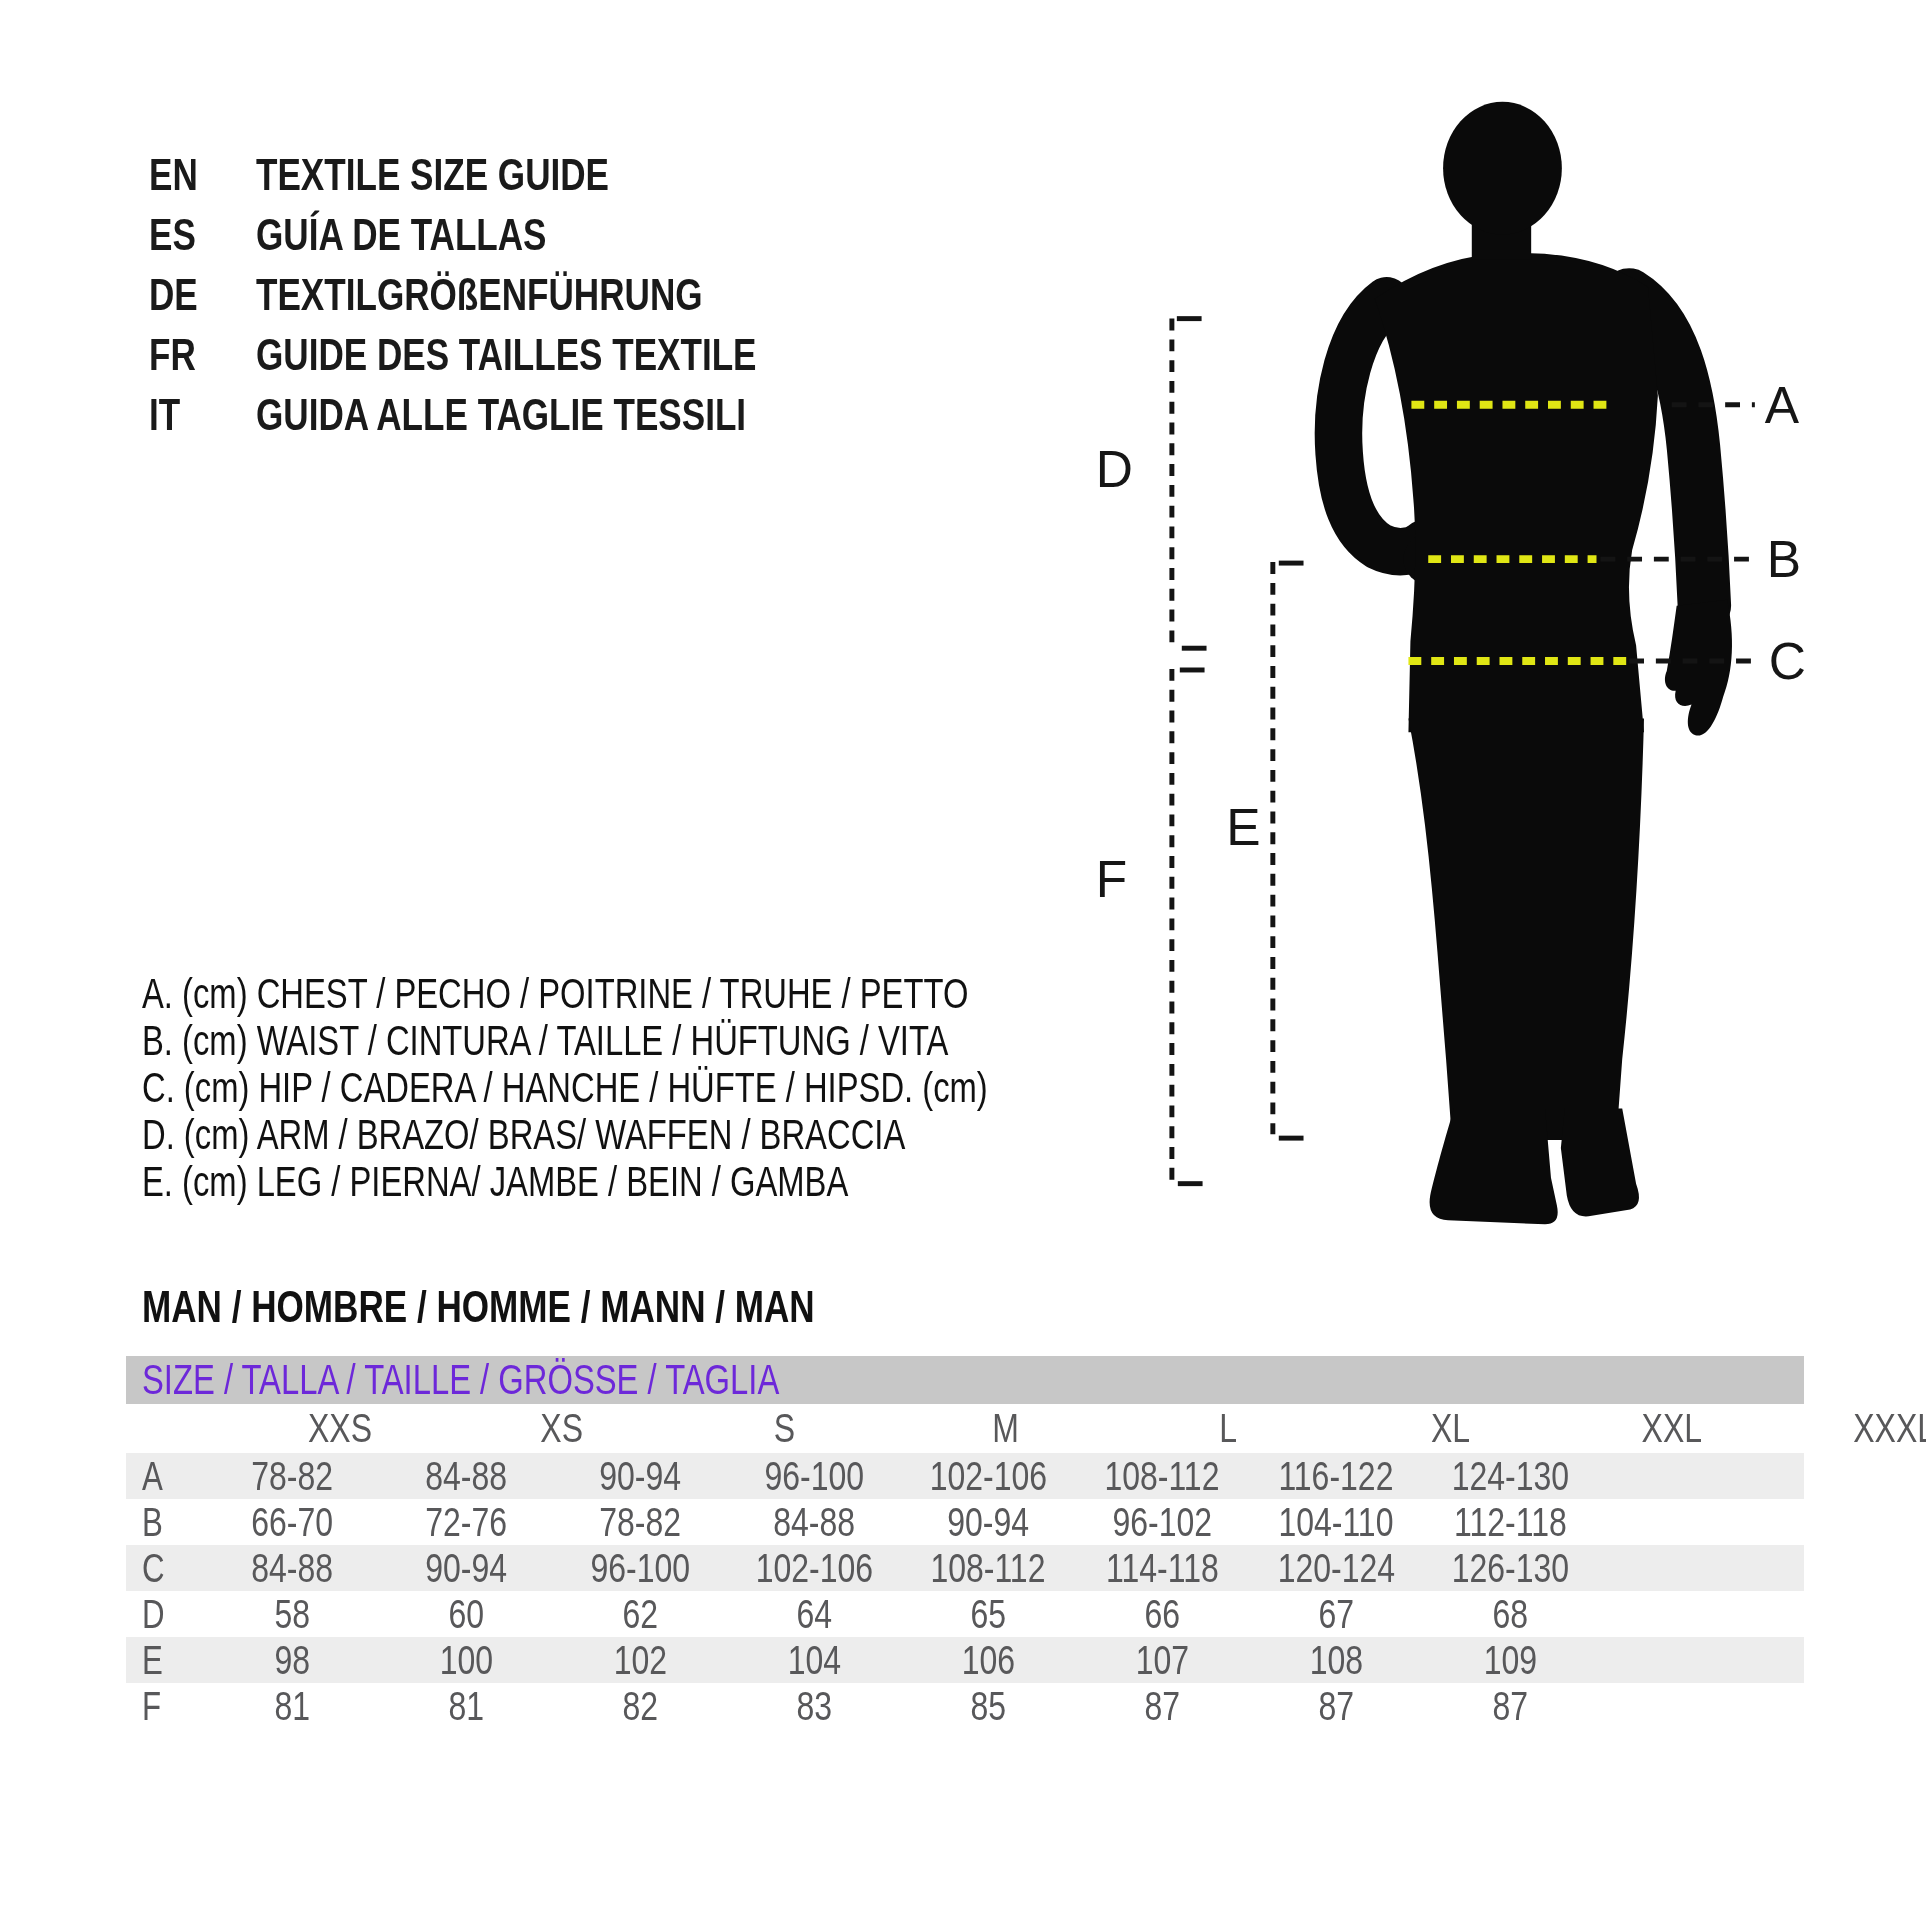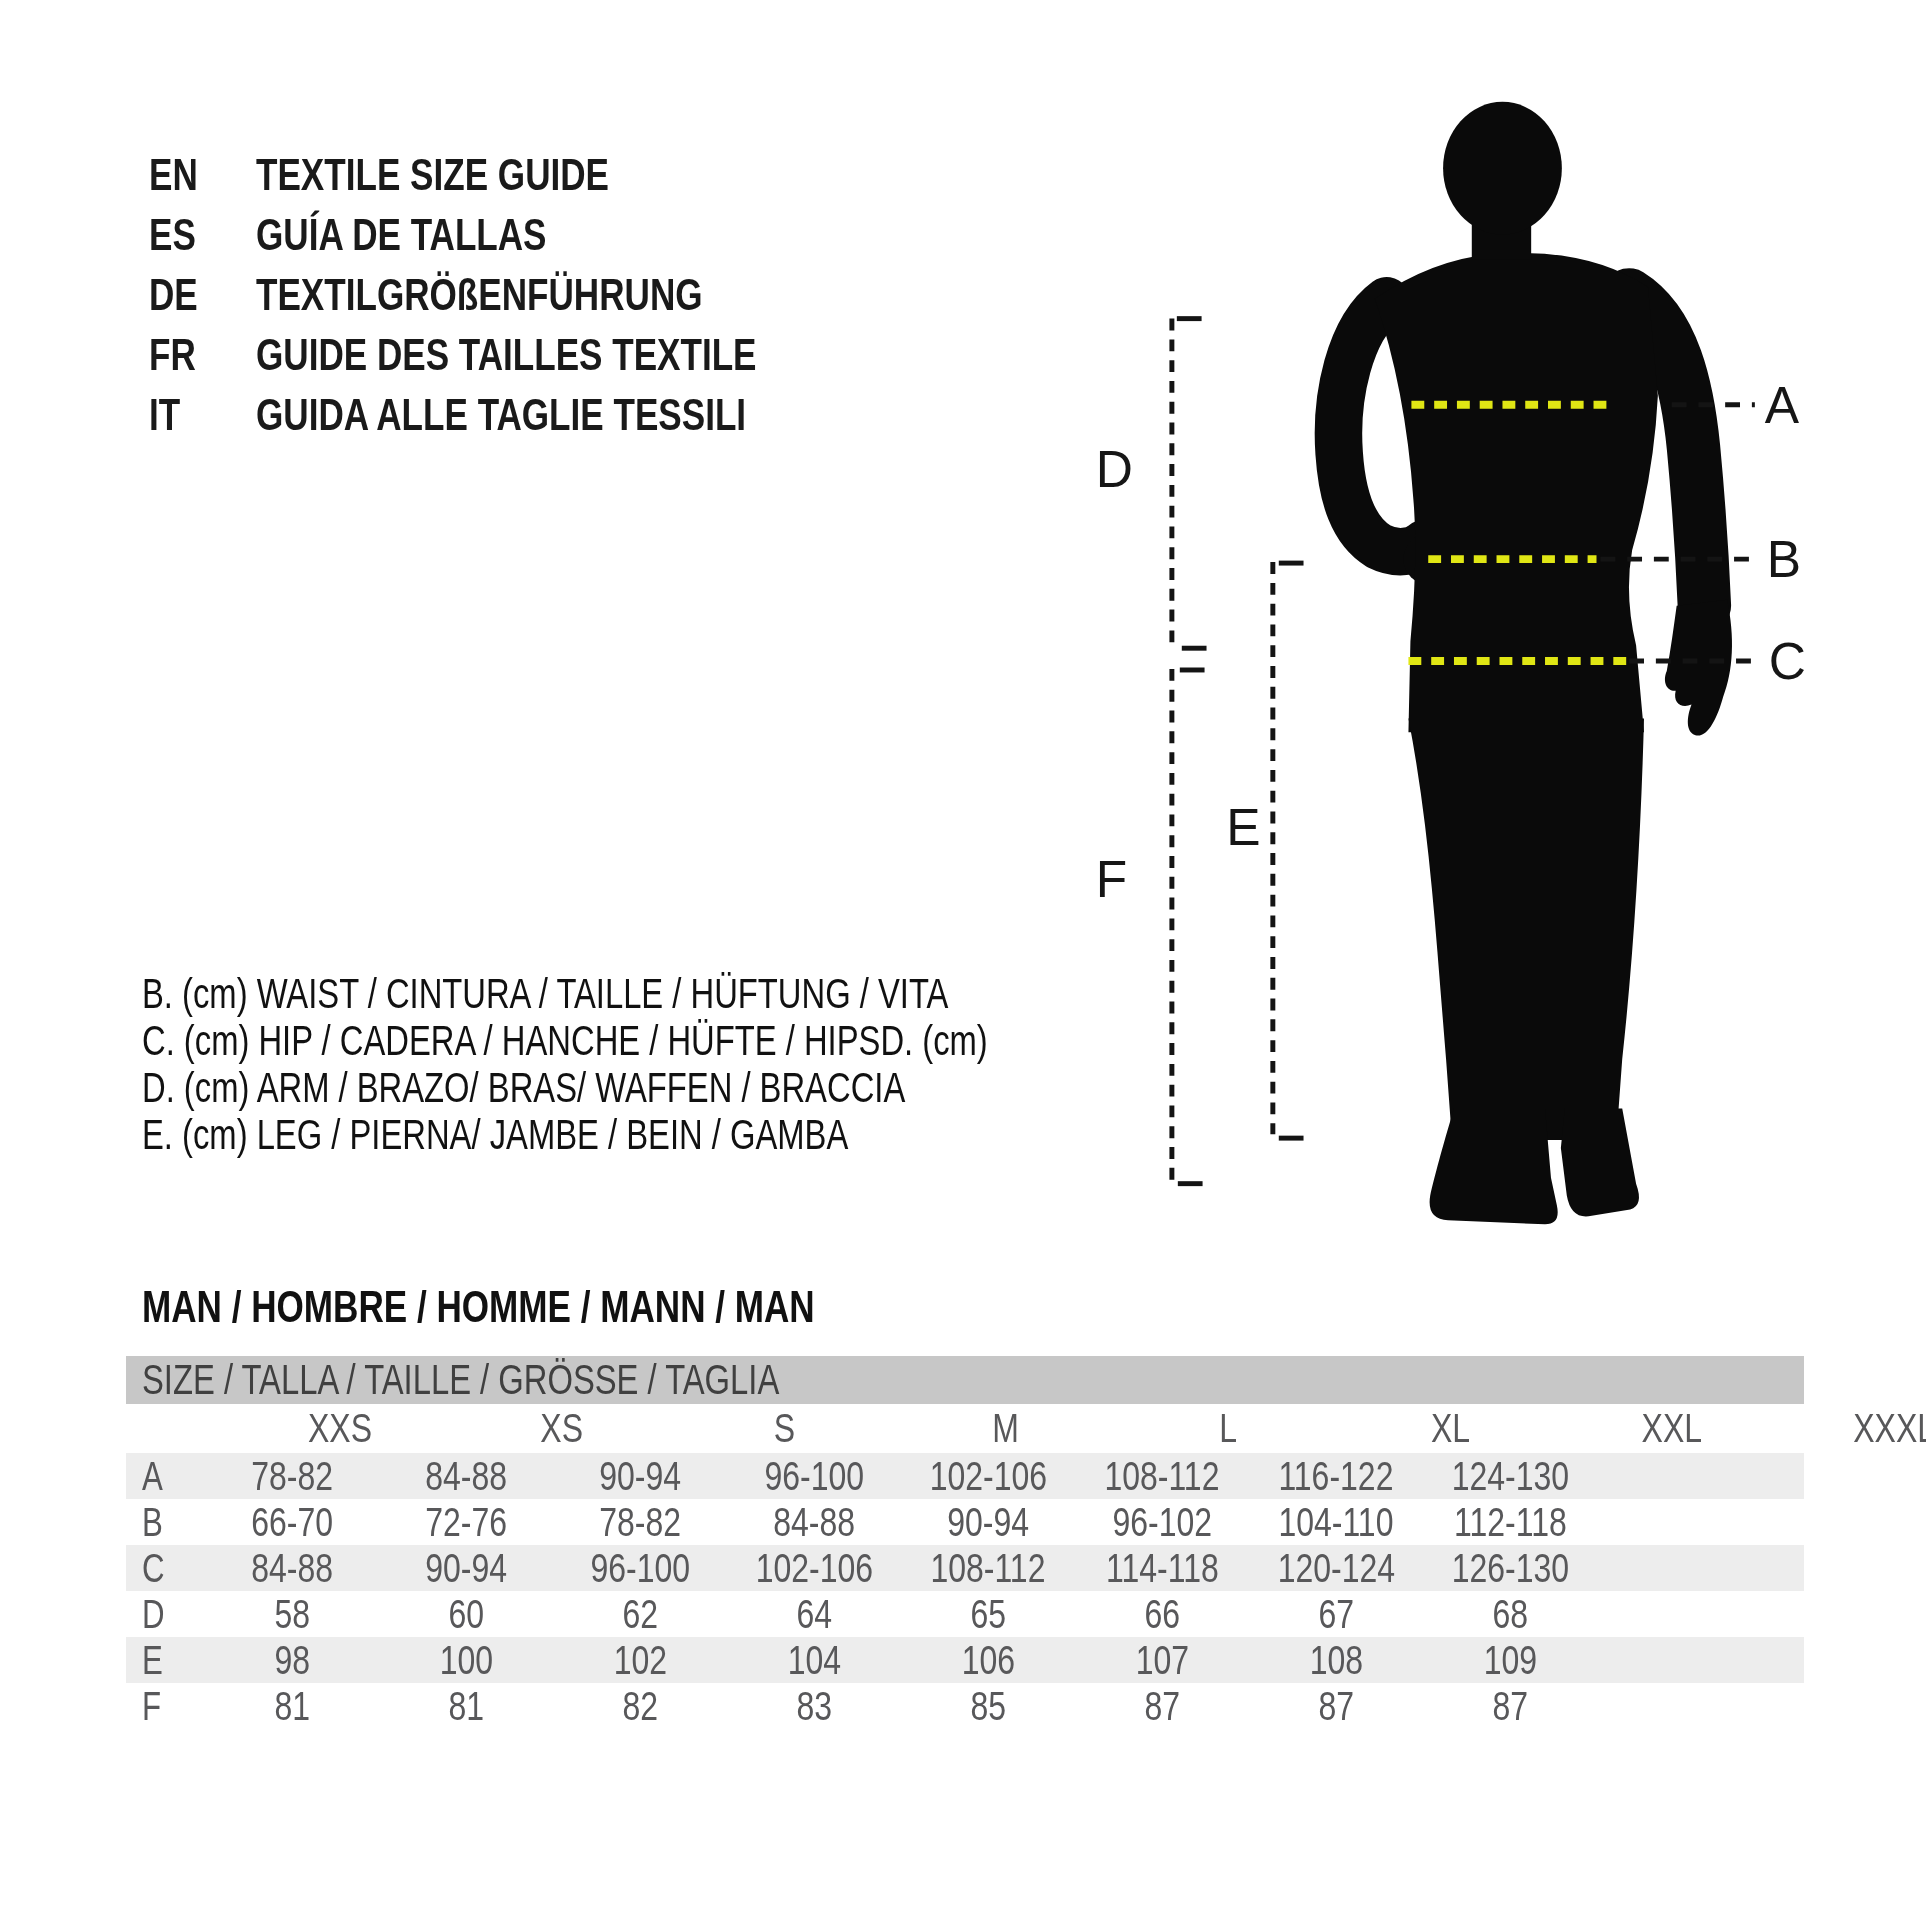--- a/index.html
+++ b/index.html
@@ -22,21 +22,21 @@
   
   .legend{position:absolute; left:142px; top:970px;}
   .legend-line{height:47px; display:flex; align-items:center; font-size:42px; font-weight:400; color:#111;}
 
   
   .section-title{position:absolute; left:142px; top:1281px; margin:0; font-size:45px; font-weight:700; color:#111;}
 
   
   .size-table{position:absolute; left:126px; top:1356px; width:1678px; font-size:40px; color:var(--tbl-text,#58585a);}
   .band{height:48px; background:var(--band-bg,#c7c7c7); display:flex; align-items:center; padding-left:16px; box-sizing:border-box;
-        font-size:42px; color:#404040;}
+        font-size:42px; color:#6d28d9;}
   .grid-row{display:grid; grid-template-columns:79px repeat(8,174px) 1fr; align-items:center; height:46px;}
   .grid-row.header-row{height:49px; color:#58585a;gap:48px;}
   .grid-row.stripe{background:var(--stripe-bg,#ededed);}
   .grid-row .rowlabel{padding-left:16px;}
   .grid-row .cell{text-align:center;}
 </style>
 </head>
 <body>
 
 <div class="page">
@@ -115,20 +115,23 @@
 
     <text x="1782" y="427">A</text>
     <text x="1784" y="583">B</text>
     <text x="1786" y="686">C</text>
     <text x="1106" y="492">D</text>
     <text x="1238" y="854">E</text>
     <text x="1106" y="906">F</text>
   </svg>
 
   <section class="legend">
+      <div class="legend-line">
+        <span class="cond">A. (cm) CHEST / PECHO / POITRINE / TRUHE / PETTO</span>
+      </div>
       <div class="legend-line">
         <span class="cond">B. (cm) WAIST / CINTURA / TAILLE / HÜFTUNG / VITA</span>
       </div>
       <div class="legend-line">
         <span class="cond">C. (cm) HIP / CADERA / HANCHE / HÜFTE / HIPSD. (cm)</span>
       </div>
       <div class="legend-line">
         <span class="cond">D. (cm) ARM / BRAZO/ BRAS/ WAFFEN / BRACCIA</span>
       </div>
       <div class="legend-line">

